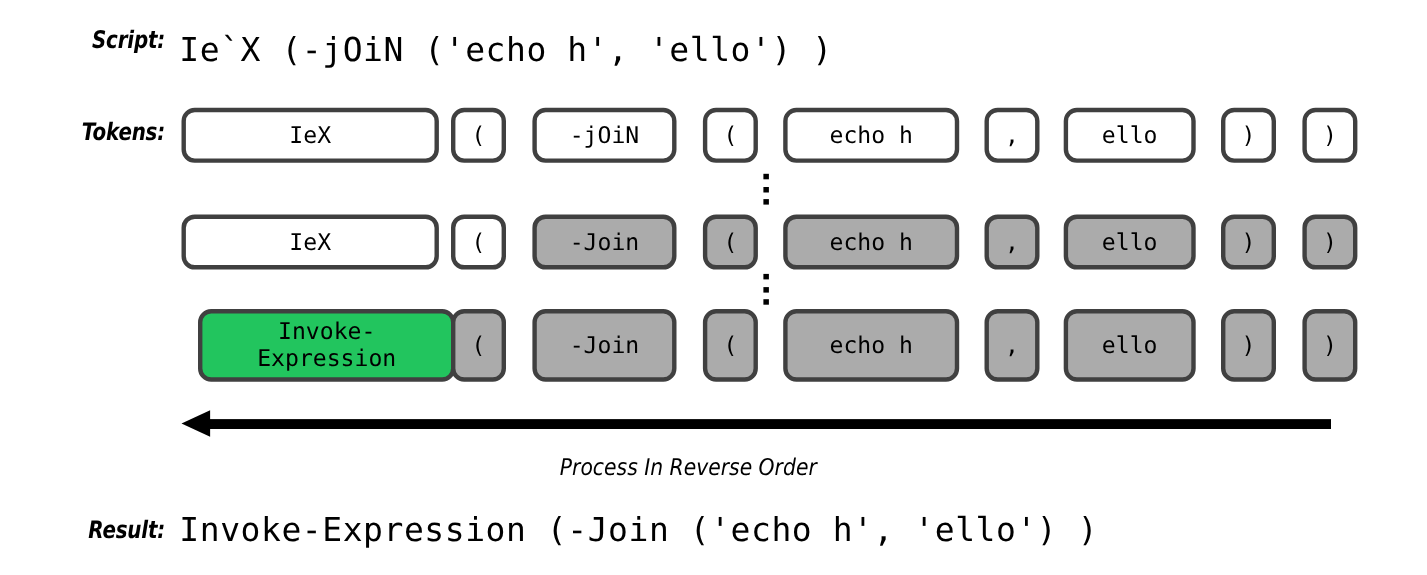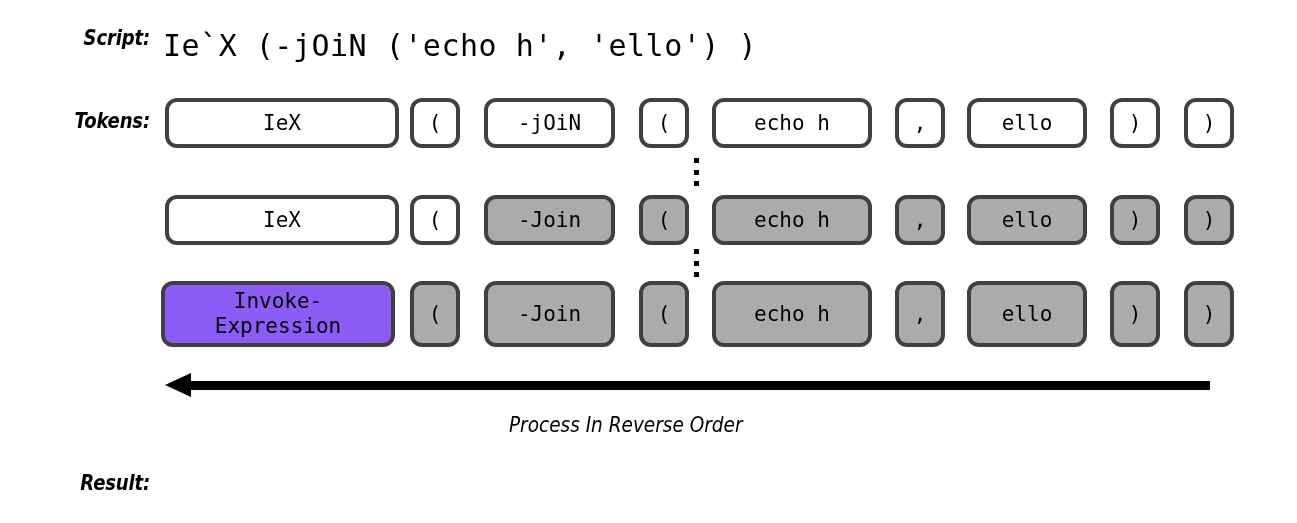--- a/index.html
+++ b/index.html
@@ -130,21 +130,21 @@
       <div class="token" style="left: 1184px; top: 98px; width: 50px; height: 50px;">)</div>
       <div class="token" style="left: 165px; top: 195px; width: 234px; height: 50px;">IeX</div>
       <div class="token" style="left: 410px; top: 195px; width: 50px; height: 50px;">(</div>
       <div class="token gray" style="left: 484px; top: 195px; width: 131px; height: 50px; background: rgb(171, 171, 171);">-Join</div>
       <div class="token gray" style="left: 639px; top: 195px; width: 50px; height: 50px; background: rgb(171, 171, 171);">(</div>
       <div class="token gray" style="left: 712px; top: 195px; width: 160px; height: 50px; background: rgb(171, 171, 171);">echo h</div>
       <div class="token gray" style="left: 895px; top: 195px; width: 50px; height: 50px; background: rgb(171, 171, 171);">,</div>
       <div class="token gray" style="left: 967px; top: 195px; width: 120px; height: 50px; background: rgb(171, 171, 171);">ello</div>
       <div class="token gray" style="left: 1110px; top: 195px; width: 50px; height: 50px; background: rgb(171, 171, 171);">)</div>
       <div class="token gray" style="left: 1184px; top: 195px; width: 50px; height: 50px; background: rgb(171, 171, 171);">)</div>
-      <div class="token gray multiline" style="left: 161px; top: 281px; width: 234px; height: 66px; background: #8b5cf6;">Invoke-
+      <div class="token gray multiline" style="left: 180px; top: 281px; width: 234px; height: 66px; background: #22c55e;">Invoke-
 Expression</div>
       <div class="token gray" style="left: 410px; top: 281px; width: 50px; height: 66px; background: rgb(171, 171, 171);">(</div>
       <div class="token gray" style="left: 484px; top: 281px; width: 131px; height: 66px; background: rgb(171, 171, 171);">-Join</div>
       <div class="token gray" style="left: 639px; top: 281px; width: 50px; height: 66px; background: rgb(171, 171, 171);">(</div>
       <div class="token gray" style="left: 712px; top: 281px; width: 160px; height: 66px; background: rgb(171, 171, 171);">echo h</div>
       <div class="token gray" style="left: 895px; top: 281px; width: 50px; height: 66px; background: rgb(171, 171, 171);">,</div>
       <div class="token gray" style="left: 967px; top: 281px; width: 120px; height: 66px; background: rgb(171, 171, 171);">ello</div>
       <div class="token gray" style="left: 1110px; top: 281px; width: 50px; height: 66px; background: rgb(171, 171, 171);">)</div>
       <div class="token gray" style="left: 1184px; top: 281px; width: 50px; height: 66px; background: rgb(171, 171, 171);">)</div>
     </div>
@@ -162,14 +162,15 @@
   </div>
 
   <div class="arrow-wrap" style="left:165px; top:373px; width:1045px; height:26px;">
     <div class="arrow-head"></div>
     <div class="arrow-line" style="width:1023px;"></div>
   </div>
 
   <div class="caption" style="left:493px; top:413px;">Process In Reverse Order</div>
 
   <div class="row-label" style="left:0px; top:470px; width:150px;">Result:</div>
+  <div class="code-line" style="left:163px; top:465px;">Invoke-Expression (-Join ('echo h', 'ello') )</div>
 
 </div>
 
 </body></html>

